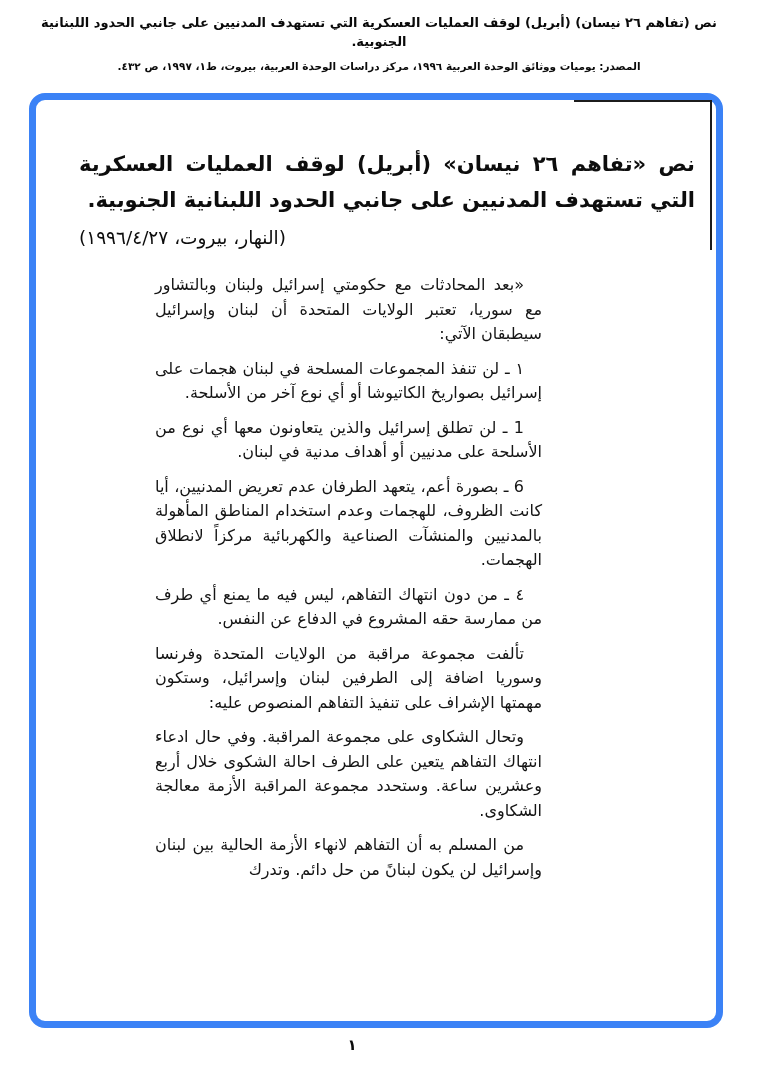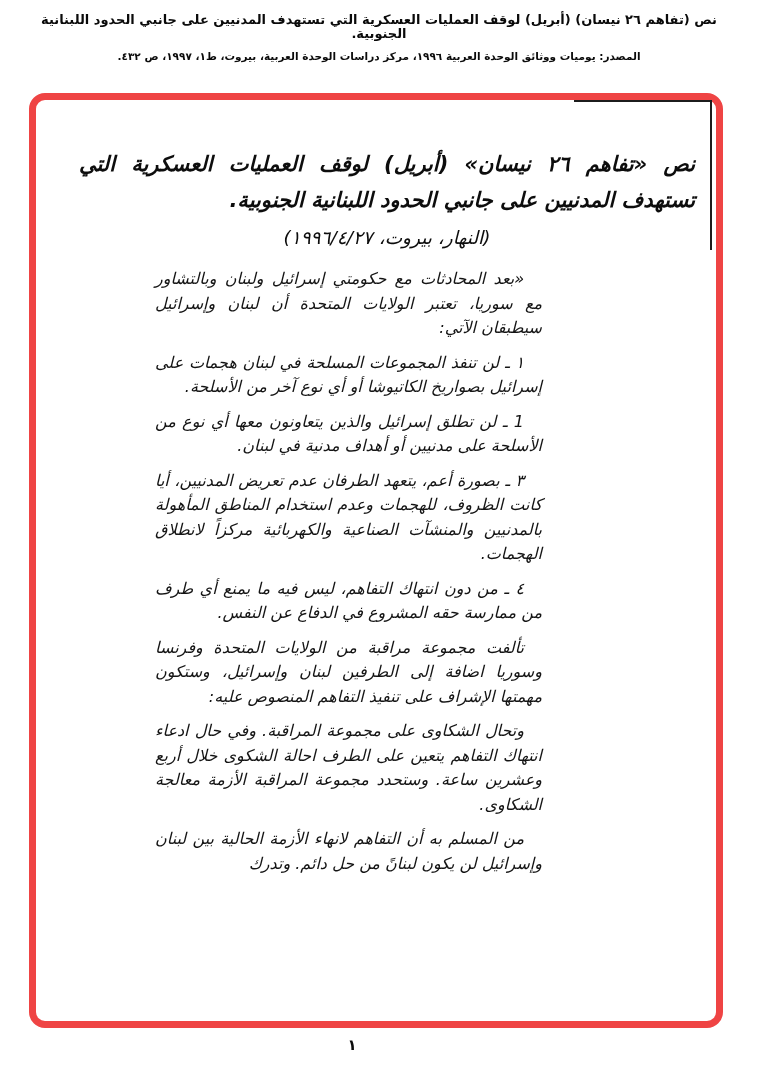--- a/index.html
+++ b/index.html
@@ -16,41 +16,40 @@
     color: #111;
     direction: rtl;
   }
   .page-header {
     padding-top: 13px;
     text-align: center;
   }
   .page-header .h-line1 {
     font-size: 13px;
     font-weight: bold;
-    line-height: 14px;
+    line-height: 19px;
     padding: 0 24px;
     color: #0a0a0a;
   }
   .page-header .h-line2 {
     font-size: 10.5px;
     font-weight: bold;
     margin-top: 9px;
     color: #0a0a0a;
   }
   .doc-box {
     position: absolute;
     left: 29px;
     top: 93px;
     width: 680px;   
     height: 921px;
-    border: 7px solid #ef4444;
+    border: 7px solid #3b82f6;
     border-radius: 16px;
     background: #ffffff;
     box-sizing: content-box;
-    font-style: italic;
   }
   
   .artifact-h {
     position: absolute;
     top: 0px;
     right: 4px;
     width: 138px;
     height: 2px;
     background: #1c1c1c;
   }
@@ -70,25 +69,25 @@
     line-height: 36px;
     text-align: justify;
     color: #0d0d0d;
   }
   .doc-citation {
     margin-top: 3px;
     padding: 0 21px 0 43px;
     font-size: 18.5px;
     font-weight: normal;
     line-height: 34px;
-    text-align: center;
+    text-align: left;
     color: #0d0d0d;
   }
   .doc-body {
-    margin-top: 12px;
+    margin-top: 18px;
     margin-right: 174px;
     width: 387px;
     font-size: 16px;
     line-height: 24.5px;
     text-align: justify;
     color: #141414;
   }
   .doc-body p {
     margin: 0 0 10px 0;
     text-indent: 18px;
@@ -117,21 +116,21 @@
   <div class="artifact-h"></div>
   <div class="artifact-v"></div>
 
   <h1 class="doc-title">نص «تفاهم ٢٦ نيسان» (أبريل) لوقف العمليات العسكرية التي تستهدف المدنيين على جانبي الحدود اللبنانية الجنوبية.</h1>
   <div class="doc-citation">(النهار، بيروت، ١٩٩٦/٤/٢٧)</div>
 
   <div class="doc-body">
     <p>«بعد المحادثات مع حكومتي إسرائيل ولبنان وبالتشاور مع سوريا، تعتبر الولايات المتحدة أن لبنان وإسرائيل سيطبقان الآتي:</p>
     <p>١ ـ لن تنفذ المجموعات المسلحة في لبنان هجمات على إسرائيل بصواريخ الكاتيوشا أو أي نوع آخر من الأسلحة.</p>
     <p>1 ـ لن تطلق إسرائيل والذين يتعاونون معها أي نوع من الأسلحة على مدنيين أو أهداف مدنية في لبنان.</p>
-    <p>٣ ـ بصورة أعم، يتعهد الطرفان عدم تعريض المدنيين، أيا كانت الظروف، للهجمات وعدم استخدام المناطق المأهولة بالمدنيين والمنشآت الصناعية والكهربائية مركزاً لانطلاق الهجمات.</p>
+    <p>6 ـ بصورة أعم، يتعهد الطرفان عدم تعريض المدنيين، أيا كانت الظروف، للهجمات وعدم استخدام المناطق المأهولة بالمدنيين والمنشآت الصناعية والكهربائية مركزاً لانطلاق الهجمات.</p>
     <p>٤ ـ من دون انتهاك التفاهم، ليس فيه ما يمنع أي طرف من ممارسة حقه المشروع في الدفاع عن النفس.</p>
     <p>تألفت مجموعة مراقبة من الولايات المتحدة وفرنسا وسوريا اضافة إلى الطرفين لبنان وإسرائيل، وستكون مهمتها الإشراف على تنفيذ التفاهم المنصوص عليه:</p>
     <p>وتحال الشكاوى على مجموعة المراقبة. وفي حال ادعاء انتهاك التفاهم يتعين على الطرف احالة الشكوى خلال أربع وعشرين ساعة. وستحدد مجموعة المراقبة الأزمة معالجة الشكاوى.</p>
     <p>من المسلم به أن التفاهم لانهاء الأزمة الحالية بين لبنان وإسرائيل لن يكون لبنانً من حل دائم. وتدرك</p>
   </div>
 </section>
 
 <footer class="page-footer">١</footer>
 
 </body></html>

